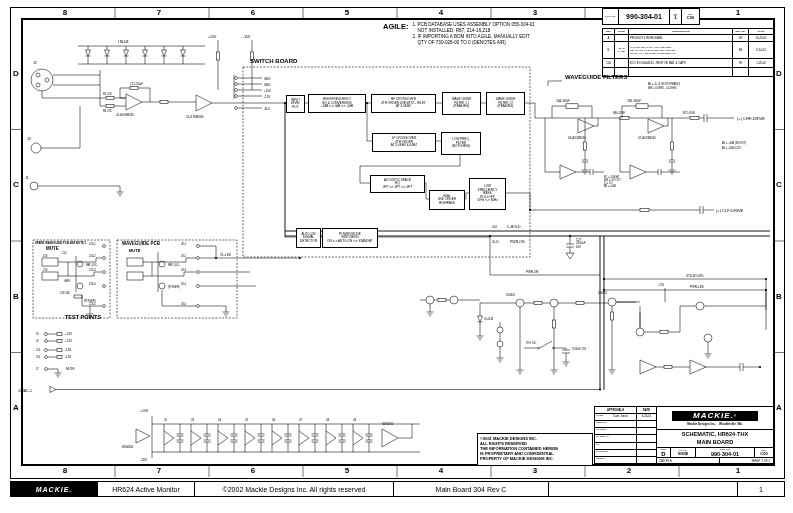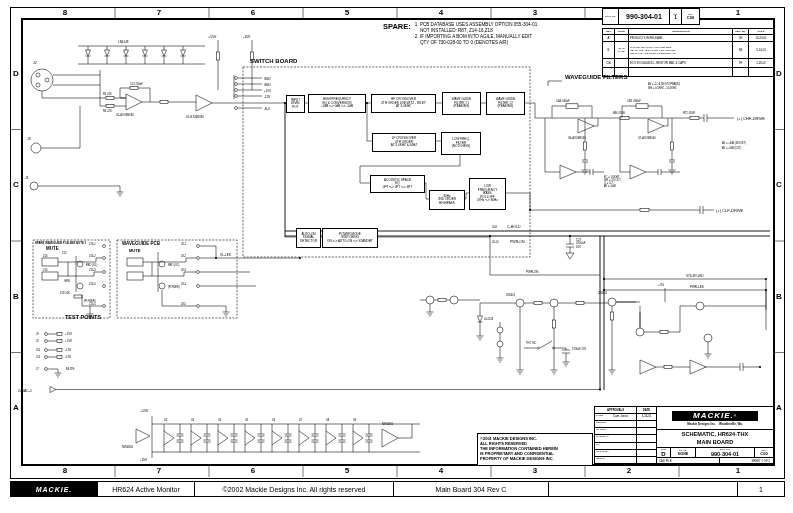--- a/index.html
+++ b/index.html
@@ -417,21 +417,21 @@
     <path class="c" d="M640,360 V374 L656,367 Z"></path>
     <path class="w" d="M656,367 H676 M684,367 H706?"></path>
     <path class="c" d="M690,360 V374 L706,367 Z"></path>
     <rect class="c" x="664" y="365.3" width="8" height="3.4"></rect>
     <path class="w" d="M676,367 H684 M706,367 H740 M740,363 V371 M743,363 V371 M743,367 H760"></path>
     <circle class="f" cx="760" cy="367" r="1.1"></circle>
   </g>
 </svg>
 
 <div class="abs notes">
-  <span class="nh">SPARE:</span>
+  <span class="nh">AGILE:</span>
   <span class="nl">1. PCB DATABASE USES ASSEMBLY OPTION 055-304-01
     NOT INSTALLED: R87, Z14-16,Z18
 2. IF IMPORTING A BOM INTO AGILE, MANUALLY EDIT
     QTY OF 730-028-00 TO 0 (DENOTES A/R)</span>
 </div>
 
 <div class="abs docblk">
   <div style="width:15px">
       <span class="d-h">DWG. NO.</span>
     </div>

